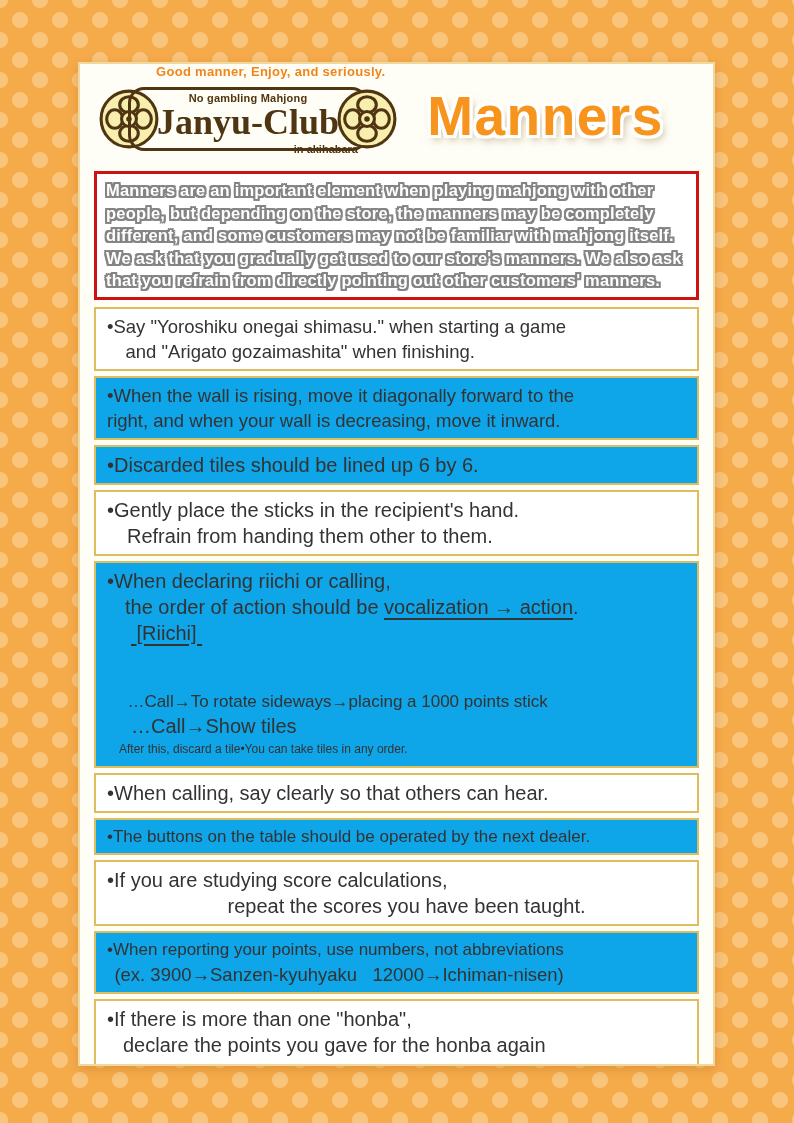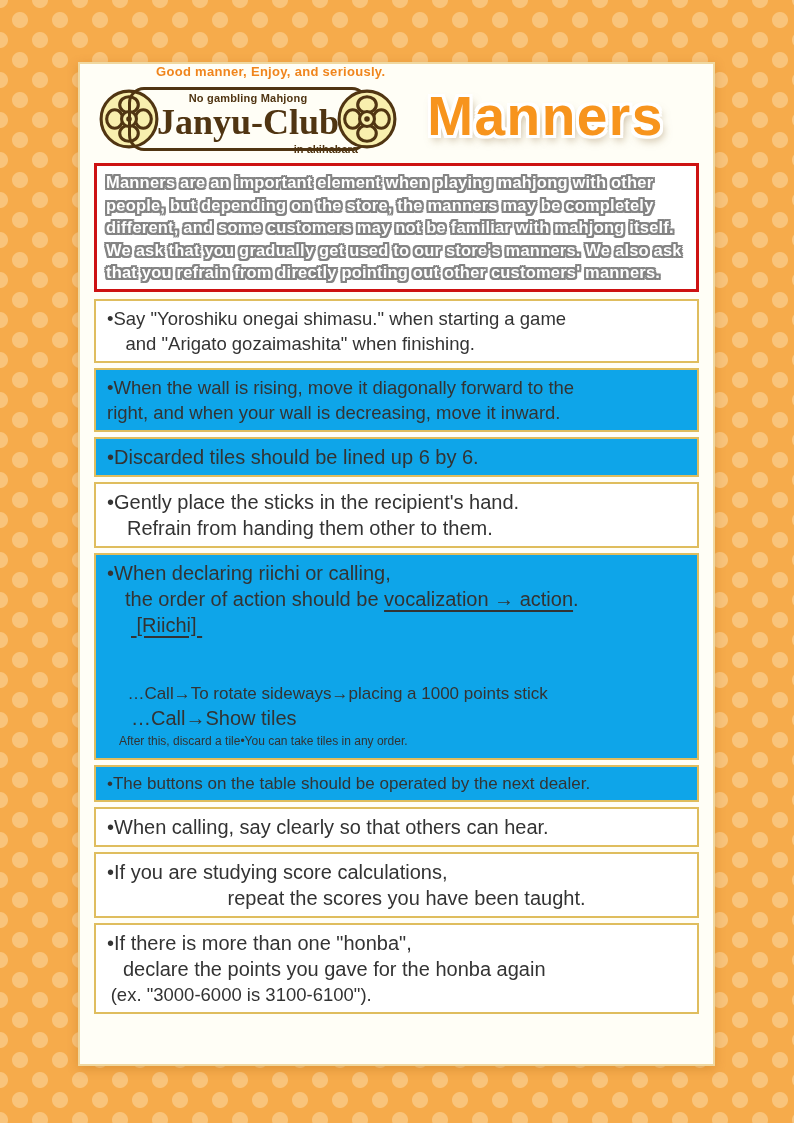--- a/index.html
+++ b/index.html
@@ -35,21 +35,21 @@
   .title{
     flex:1;text-align:center;font-size:55px;font-weight:bold;color:#f7941d;
     letter-spacing:1.5px;padding-bottom:6px;
     text-shadow:
       -3px -3px 0 #fff,3px -3px 0 #fff,-3px 3px 0 #fff,3px 3px 0 #fff,
       -3px 0 0 #fff,3px 0 0 #fff,0 -3px 0 #fff,0 3px 0 #fff,
       -2px -2px 0 #fff,2px -2px 0 #fff,-2px 2px 0 #fff,2px 2px 0 #fff,
       3px 5px 8px rgba(140,110,60,.55);
   }
   
-  .intro{margin:4px 14px 7px;border:3px solid #cd1212;background:#fff;padding:5px 9px;}
+  .intro{margin:12px 14px 7px;border:3px solid #cd1212;background:#fff;padding:5px 9px;}
   .intro p{
     margin:0;font-size:16.5px;line-height:22.5px;font-weight:bold;color:#fff;
     letter-spacing:.2px;white-space:pre-wrap;
     text-shadow:
       -2px -2px 0 #848484,2px -2px 0 #848484,-2px 2px 0 #848484,2px 2px 0 #848484,
       -2px 0 0 #848484,2px 0 0 #848484,0 -2px 0 #848484,0 2px 0 #848484,
       -1px -1px 0 #848484,1px -1px 0 #848484,-1px 1px 0 #848484,1px 1px 0 #848484;
   }
   
   .items{margin:0 14px;}
@@ -121,29 +121,33 @@
         <div class="line" style="padding-left: 1em;"><span>Refrain from handing them other to them.</span></div>
       </div>
       <div class="item bg-tint size-xl">
         <div class="line"><span>•When declaring riichi or calling,</span></div>
         <div class="line" style="padding-left: 0.9em;"><span>the order of action should be </span><span class="u">vocalization → action</span><span>.</span></div>
         <div class="line" style="padding-left: 1.2em;"><span class="u"> [Riichi] </span></div>
         <div class="line size-md" style="padding-left: 1.2em; margin-top: 44px;"><span>…Call→To rotate sideways→placing a 1000 points stick</span></div>
         <div class="line" style="padding-left: 1.2em;"><span>…Call→Show tiles</span></div>
         <div class="line size-sm" style="padding-left: 1em;"><span>After this, discard a tile•You can take tiles in any order.</span></div>
       </div>
+      <div class="item bg-white size-xl">
+        <div class="line"><span>•When calling, say clearly so that others can hear.</span></div>
+      </div>
       <div class="item bg-tint size-md">
         <div class="line"><span>•The buttons on the table should be operated by the next dealer.</span></div>
       </div>
       <div class="item bg-white size-xl">
-        <div class="line"><span>•When calling, say clearly so that others can hear.</span></div>
-      </div>
-      <div class="item bg-white size-xl">
         <div class="line"><span>•If you are studying score calculations,</span></div>
         <div class="line" style="padding-left: 1em; text-align: center;"><span>repeat the scores you have been taught.</span></div>
+      </div>
+      <div class="item bg-tint size-md">
+        <div class="line"><span>•When reporting your points, use numbers, not abbreviations</span></div>
+        <div class="line size-lg" style="padding-left: 0.4em;"><span>(ex. 3900→Sanzen-kyuhyaku   12000→Ichiman-nisen)</span></div>
       </div>
       <div class="item bg-white size-xl">
         <div class="line"><span>•If there is more than one "honba",</span></div>
         <div class="line" style="padding-left: 0.8em;"><span>declare the points you gave for the honba again</span></div>
         <div class="line size-lg" style="padding-left: 0.2em;"><span>(ex. "3000-6000 is 3100-6100").</span></div>
       </div>
     </div>
 
 </div>
 

